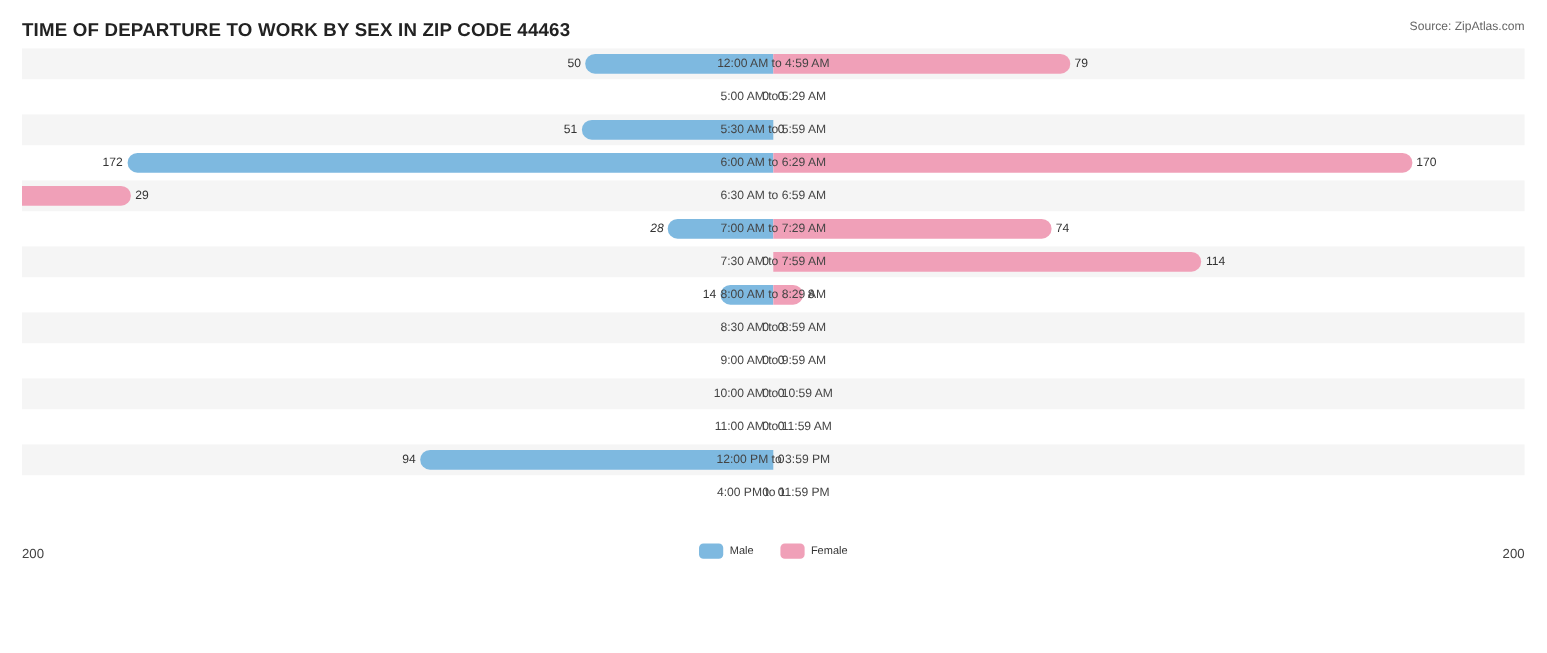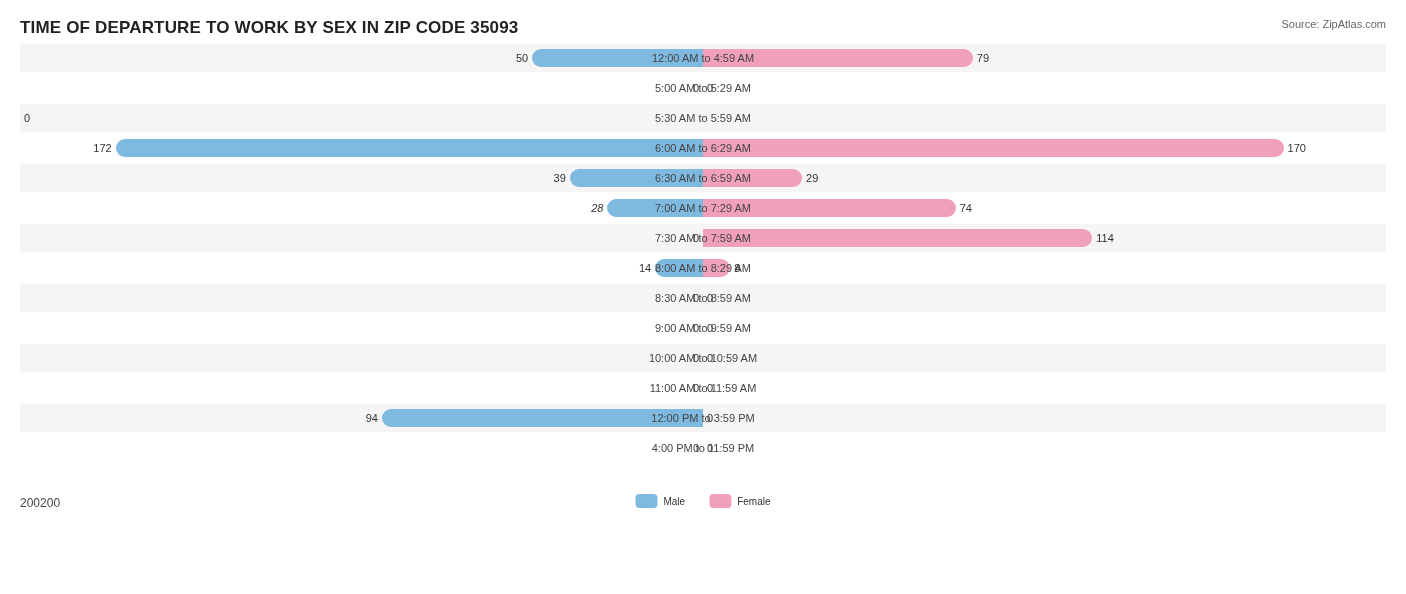--- a/index.html
+++ b/index.html
@@ -120,21 +120,21 @@
       font-size: 11px;
       color: #333;
       white-space: nowrap;
     }
     .axis-bottom {
       position: absolute;
       bottom: 0;
       left: 0;
       right: 0;
       display: flex;
-      justify-content: flex-start;
+      justify-content: space-between;
       font-size: 12px;
       color: #444;
       padding: 0 0px;
     }
     .legend {
       position: absolute;
       bottom: 2px;
       left: 50%;
       transform: translateX(-50%);
       display: flex;
@@ -151,21 +151,21 @@
     .legend-swatch {
       width: 22px;
       height: 14px;
       border-radius: 4px;
     }
   </style>
 </head>
 <body>
 
 <div class="chart-container">
-  <div class="chart-title">TIME OF DEPARTURE TO WORK BY SEX IN ZIP CODE 35093</div>
+  <div class="chart-title">TIME OF DEPARTURE TO WORK BY SEX IN ZIP CODE 44463</div>
   <div class="source-label">Source: ZipAtlas.com</div>
 
   <div class="chart-area">
     <div class="rows-container" id="rows-container">
 
     <div class="row">
       <div class="bar-section">
         <div class="left-half">
           <div class="bar-male" style="width: 25%; background: #7eb9e0;">
           </div>
@@ -189,20 +189,25 @@
         <span class="label-center">5:00 AM to 5:29 AM</span>
         <div class="right-half">
           <div class="bar-female" style="width: 0%; background: #f0a0b8;">
           </div>
           <span class="val-female" style="left: calc(0% + 4px);">0</span>
         </div>
       </div>
     </div>
         <div class="row">
       <div class="bar-section">
+        <div class="left-half">
+          <div class="bar-male" style="width: 25.5%; background: #7eb9e0;">
+          </div>
+          <span class="val-male" style="right: calc(25.5% + 4px);">51</span>
+        </div>
         <span class="label-center">5:30 AM to 5:59 AM</span>
         <div class="right-half">
           <div class="bar-female" style="width: 0%; background: #f0a0b8;">
           </div>
           <span class="val-female" style="left: calc(0% + 4px);">0</span>
         </div>
       </div>
     </div>
         <div class="row">
       <div class="bar-section">
@@ -214,25 +219,20 @@
         <span class="label-center">6:00 AM to 6:29 AM</span>
         <div class="right-half">
           <div class="bar-female" style="width: 85%; background: #f0a0b8;">
           </div>
           <span class="val-female" style="left: calc(85% + 4px);">170</span>
         </div>
       </div>
     </div>
         <div class="row">
       <div class="bar-section">
-        <div class="left-half">
-          <div class="bar-male" style="width: 19.5%; background: #7eb9e0;">
-          </div>
-          <span class="val-male" style="right: calc(19.5% + 4px);">39</span>
-        </div>
         <span class="label-center">6:30 AM to 6:59 AM</span>
         <div class="right-half">
           <div class="bar-female" style="width: 14.499999999999998%; background: #f0a0b8;">
           </div>
           <span class="val-female" style="left: calc(14.499999999999998% + 4px);">29</span>
         </div>
       </div>
     </div>
         <div class="row">
       <div class="bar-section">

